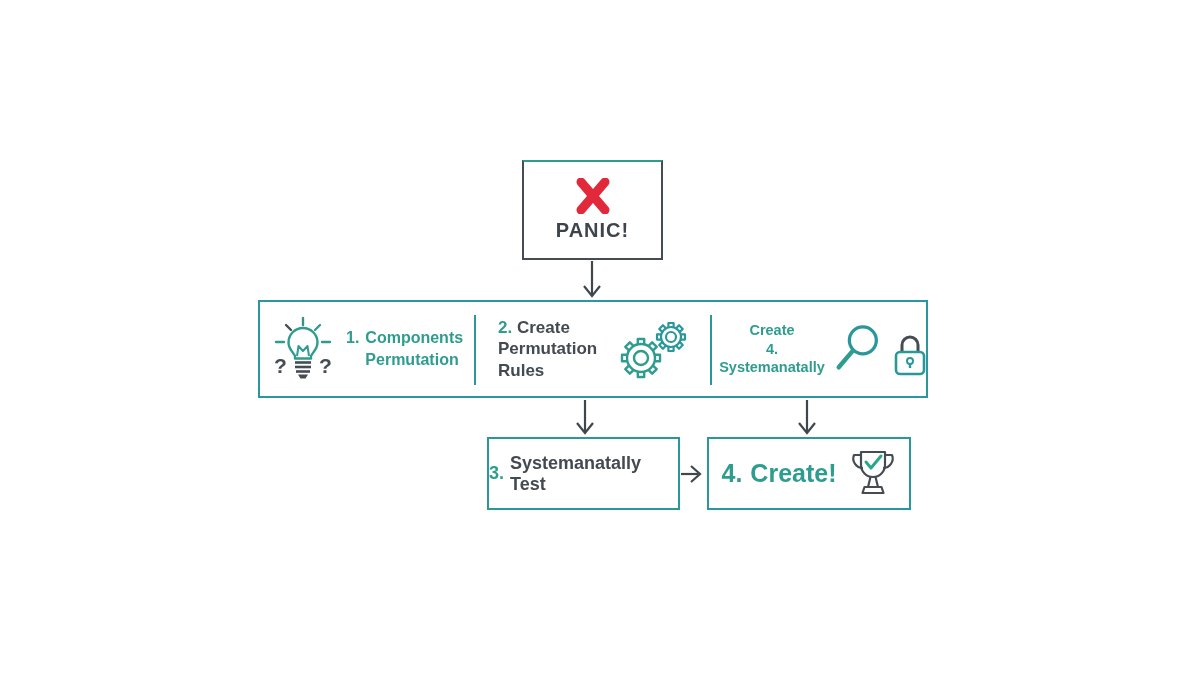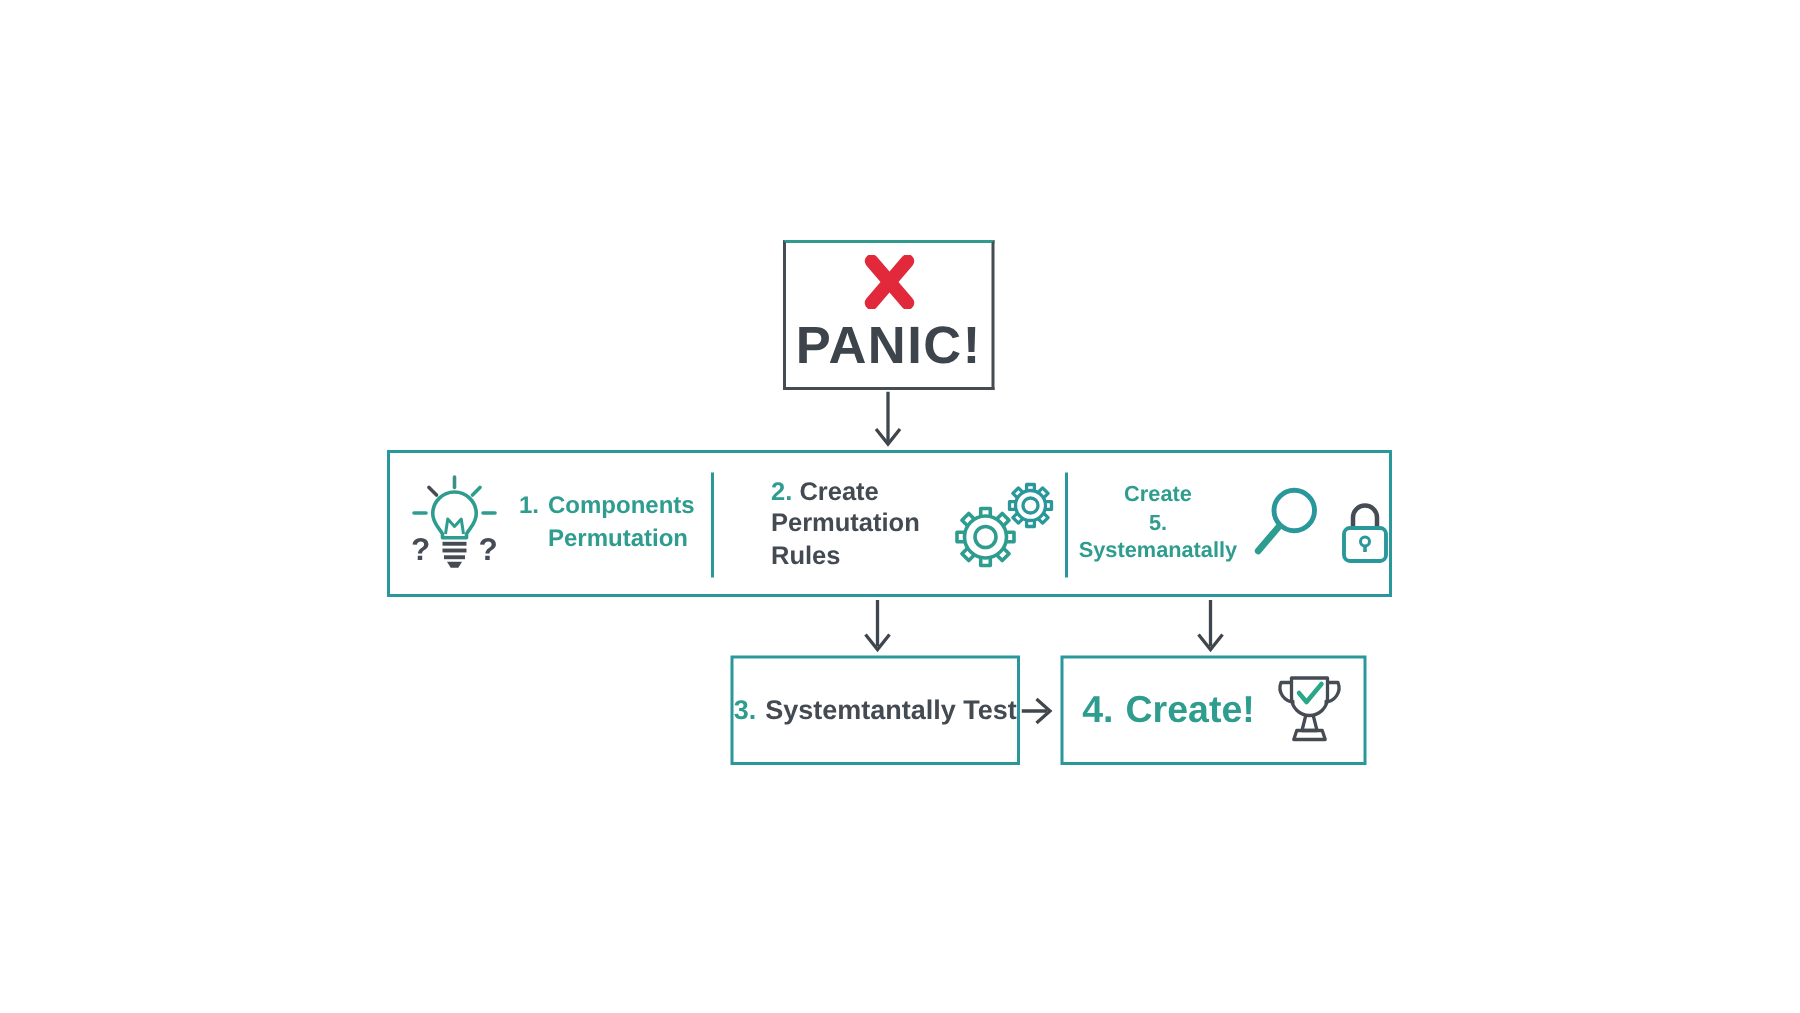--- a/index.html
+++ b/index.html
@@ -7,34 +7,34 @@
   body { font-family: "Liberation Sans", "DejaVu Sans", sans-serif; }
   .canvas { position: relative; width: 1200px; height: 675px; background: #ffffff; }
 
   
   .panic-box {
     position: absolute; left: 522px; top: 160px; width: 141px; height: 100px;
     background: #ffffff;
     border: 2px solid #454c54; border-top-color: #2f9a8e;
     display: flex; flex-direction: column; align-items: center; justify-content: center; gap: 5px;
   }
-  .panic-label { font-size: 35px; font-weight: bold; color: #3d444b; letter-spacing: 1px; }
+  .panic-label { font-size: 20px; font-weight: bold; color: #3d444b; letter-spacing: 1px; }
 
   
   .process-bar {
     position: absolute; left: 258px; top: 300px; width: 670px; height: 98px;
     background: #ffffff; border: 2px solid #2a989b;
   }
   .divider { position: absolute; top: 13px; width: 2px; height: 70px; background: #2a989b; }
   .divider-1 { left: 214px; }
   .divider-2 { left: 450px; }
 
   .bar-section { position: absolute; top: 0; height: 94px; display: flex; align-items: center; }
   .section-1 { left: 0; width: 216px; padding-left: 12px; gap: 12px; }
-  .section-2 { left: 216px; width: 234px; padding-left: 38px; gap: 10px; }
+  .section-2 { left: 216px; width: 234px; padding-left: 22px; gap: 10px; }
   .section-3 { left: 452px; width: 218px; padding-left: 6px; gap: 6px; }
 
   .teal-text { color: #2e9c8e; }
   .dark-text { color: #434a51; }
 
   .step1-text { display: flex; gap: 6px; font-size: 16px; font-weight: bold; color: #2e9c8e; line-height: 1.35; }
   .step1-lines { display: flex; flex-direction: column; }
 
   .step2-text { width: 106px; font-size: 17px; font-weight: bold; line-height: 1.25; color: #434a51; }
 
@@ -175,21 +175,21 @@
               </g>
           </g>
           <circle cx="57" cy="20" r="5"></circle>
         </g>
       </svg>
     </div>
 
     <div class="bar-section section-3">
       <div class="step3-text step3-lines">
         <span>Create</span>
-        <span>5. Systemanatally</span>
+        <span>4. Systemanatally</span>
       </div>
       <svg width="54" height="56" viewBox="0 0 54 56">
         <circle cx="32" cy="19" r="14" fill="none" stroke="#2a989b" stroke-width="3.4"></circle>
         <line x1="21.5" y1="30" x2="7" y2="47" stroke="#2e9c8e" stroke-width="4.6" stroke-linecap="round"></line>
       </svg>
       <span class="padlock-wrap">
         <svg width="40" height="48" viewBox="0 0 40 48">
           <path d="M12 21 v-7 a8 8 0 0 1 16 0 v7" fill="none" stroke="#454c54" stroke-width="3"></path>
           <rect x="6" y="21" width="28" height="22" rx="4" fill="#ffffff" stroke="#2a989b" stroke-width="2.6"></rect>
           <circle cx="20" cy="30" r="3" fill="none" stroke="#2a989b" stroke-width="2"></circle>
@@ -203,21 +203,21 @@
     <line x1="15" y1="0" x2="15" y2="31" stroke="#3f464d" stroke-width="2.2"></line>
     <polyline points="7,23 15,33 23,23" fill="none" stroke="#3f464d" stroke-width="2.2"></polyline>
   </svg>
   <svg class="arrow" style="left:792px; top:400px;" width="30" height="36" viewBox="0 0 30 36">
     <line x1="15" y1="0" x2="15" y2="31" stroke="#3f464d" stroke-width="2.2"></line>
     <polyline points="7,23 15,33 23,23" fill="none" stroke="#3f464d" stroke-width="2.2"></polyline>
   </svg>
 
   <div class="test-box">
     <span class="teal-text">3.</span>
-    <span class="dark-text">Systemtantally Test</span>
+    <span class="dark-text">Systemanatally Test</span>
   </div>
 
   <svg class="arrow" style="left:681px; top:461px;" width="26" height="26" viewBox="0 0 26 26">
     <line x1="0" y1="13" x2="17" y2="13" stroke="#3f464d" stroke-width="2.2"></line>
     <polyline points="10,5 19,13 10,21" fill="none" stroke="#3f464d" stroke-width="2.2"></polyline>
   </svg>
 
   <div class="success-box">
     <span class="success-text">
       <span>4.</span>

